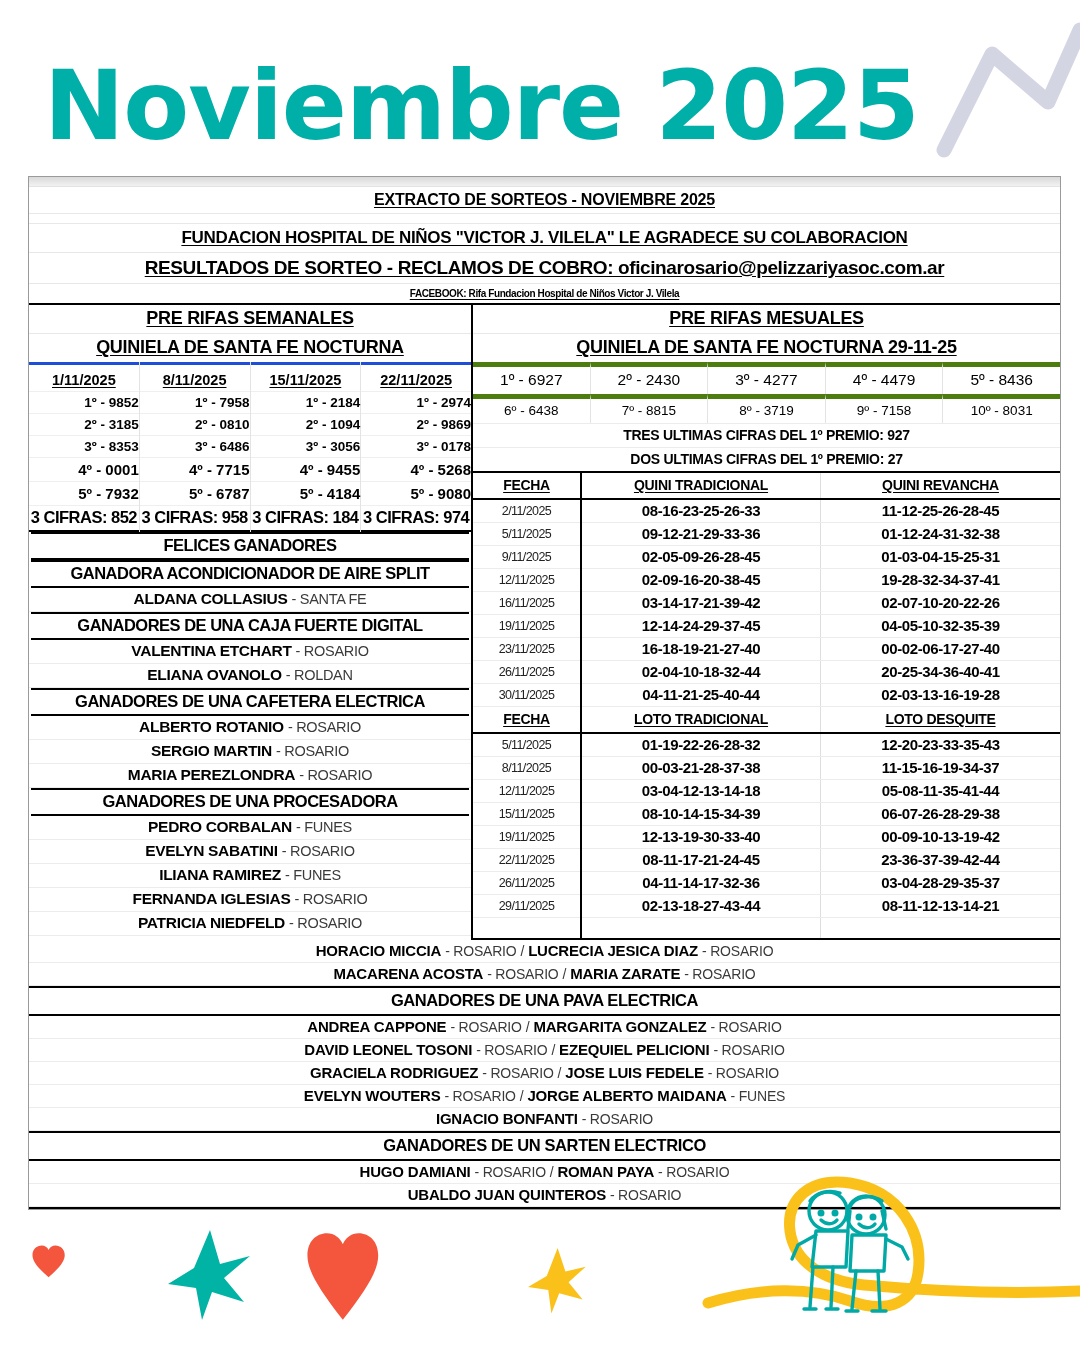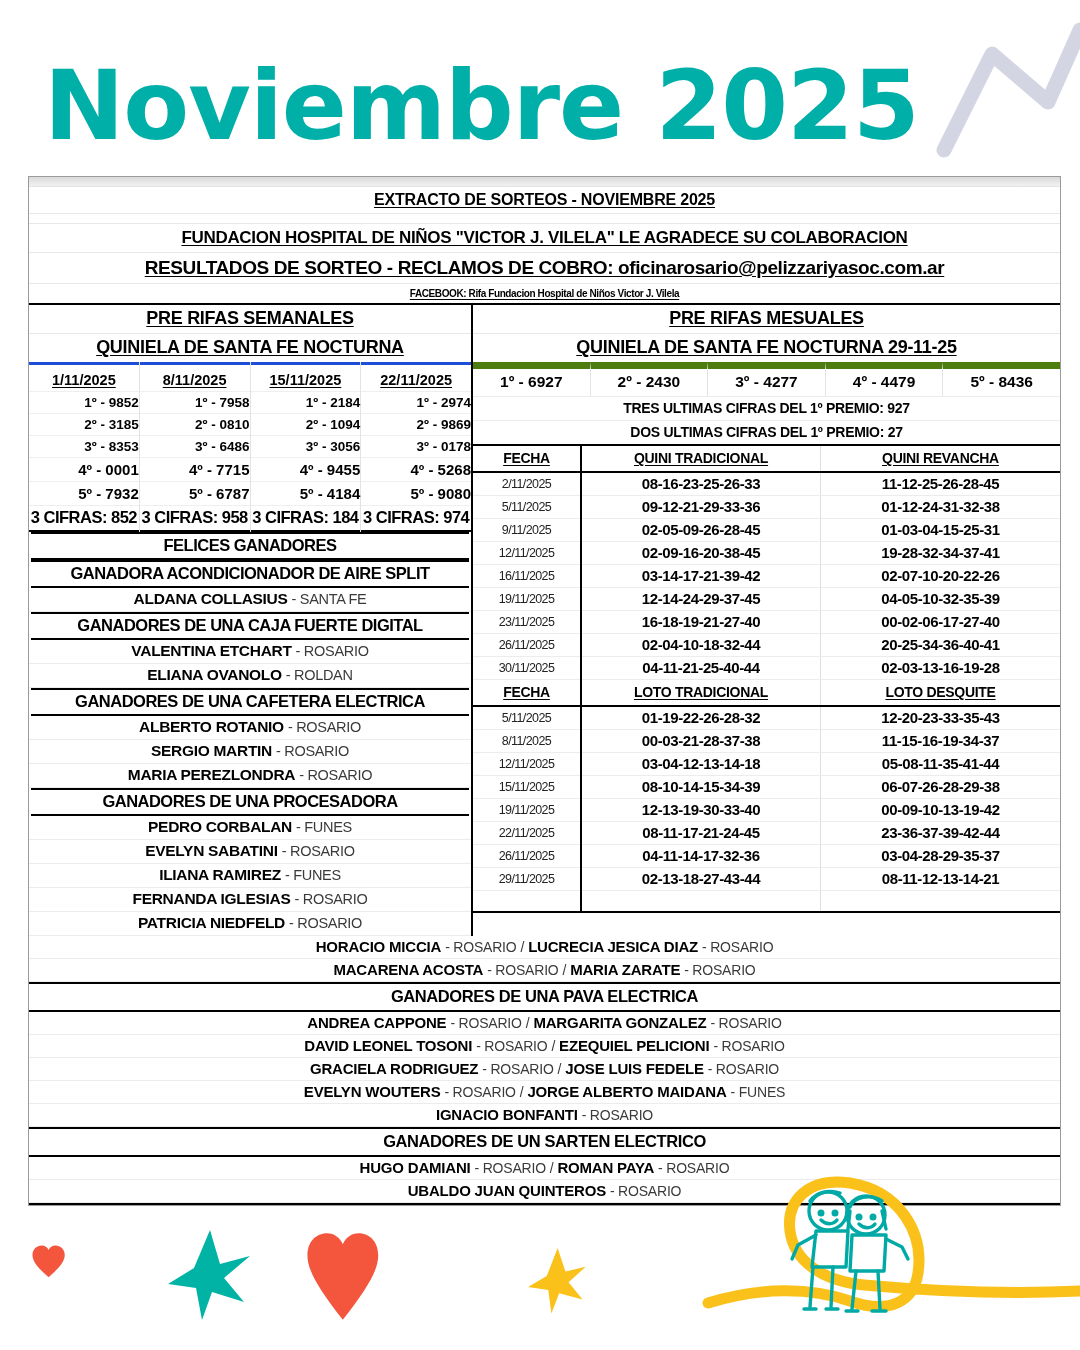--- a/index.html
+++ b/index.html
@@ -78,22 +78,22 @@
     text-align:center;font-size:15.5px;padding:2px 0 3px;
     border-bottom:1px solid #ececec;letter-spacing:-.3px;
   }
   .winname b{font-weight:bold;}
   .winname span.city{font-weight:normal;color:#3a3a3a;font-size:14.5px;}
 
   
   .mrow{display:flex;}
   .mcell{
     flex:1;text-align:center;box-sizing:border-box;
-    border-right:1px solid #e3e3e3;border-top:7px solid #4d7c0f;
-    padding:4px 0 5px;font-weight:bold;
+    border-right:1px solid #e3e3e3;border-top:5px solid #4d7c0f;
+    padding:4px 0 5px;font-weight:normal;
   }
   .mcell:last-child{border-right:none;}
   .m1{font-size:15.5px;}
   .m2{font-size:13.5px;}
   .mfull{
     text-align:center;font-weight:bold;font-size:14px;padding:3px 0 4px;
     border-top:1px solid #ececec;letter-spacing:-.3px;
   }
   .mfull.last{border-bottom:2px solid #000;}
 
@@ -220,20 +220,27 @@
       <div class="secttl u hline">PRE RIFAS MESUALES</div>
       <div class="secttl u">QUINIELA DE SANTA FE NOCTURNA 29-11-25</div>
 
       <div class="mrow" id="mrow1">
           <div class="mcell m1">1º - 6927</div>
           <div class="mcell m1">2º - 2430</div>
           <div class="mcell m1">3º - 4277</div>
           <div class="mcell m1">4º - 4479</div>
           <div class="mcell m1">5º - 8436</div>
         </div>
+      <div class="mrow" id="mrow2">
+          <div class="mcell m2">6º - 6438</div>
+          <div class="mcell m2">7º - 8815</div>
+          <div class="mcell m2">8º - 3719</div>
+          <div class="mcell m2">9º - 7158</div>
+          <div class="mcell m2">10º - 8031</div>
+        </div>
 
       <div class="mfull">TRES ULTIMAS CIFRAS DEL 1º PREMIO: 927</div>
       <div class="mfull last">DOS ULTIMAS CIFRAS DEL 1º PREMIO: 27</div>
 
       <table class="qt">
         <colgroup>
             <col class="c1">
             <col class="c2">
             <col class="c2">
           </colgroup>

